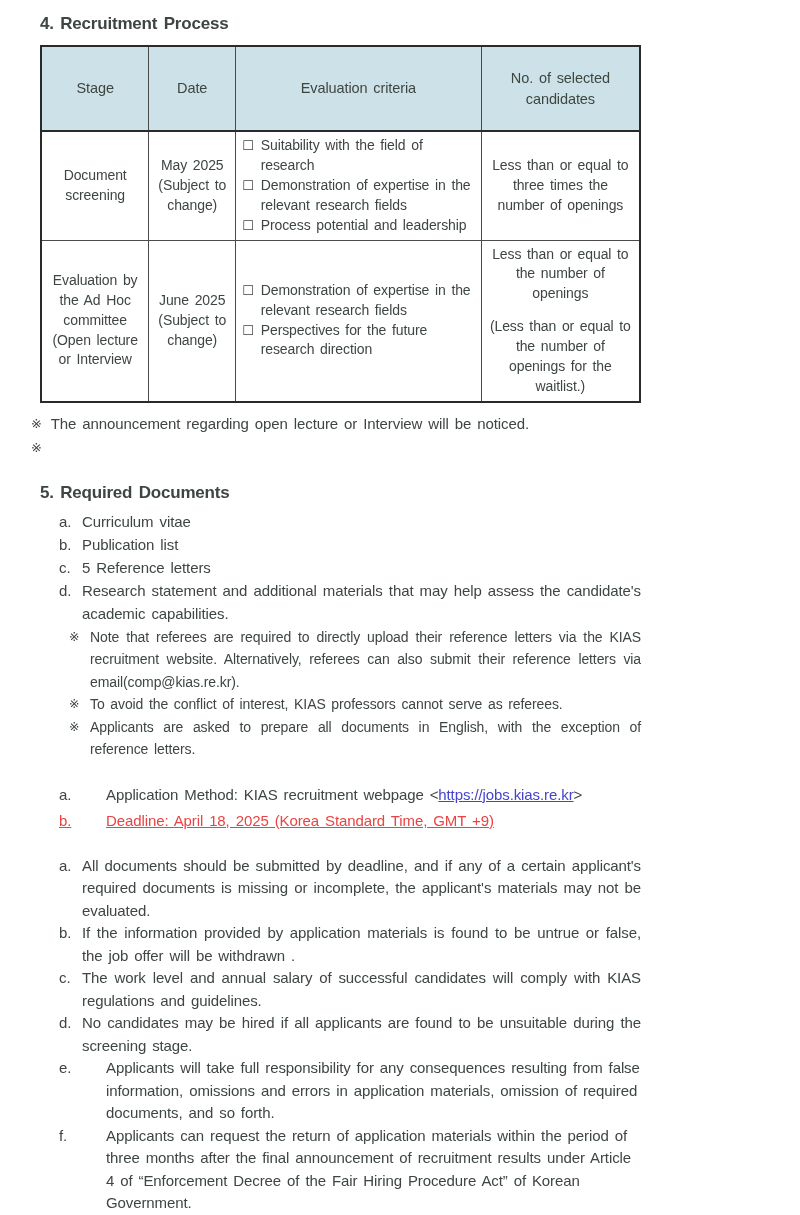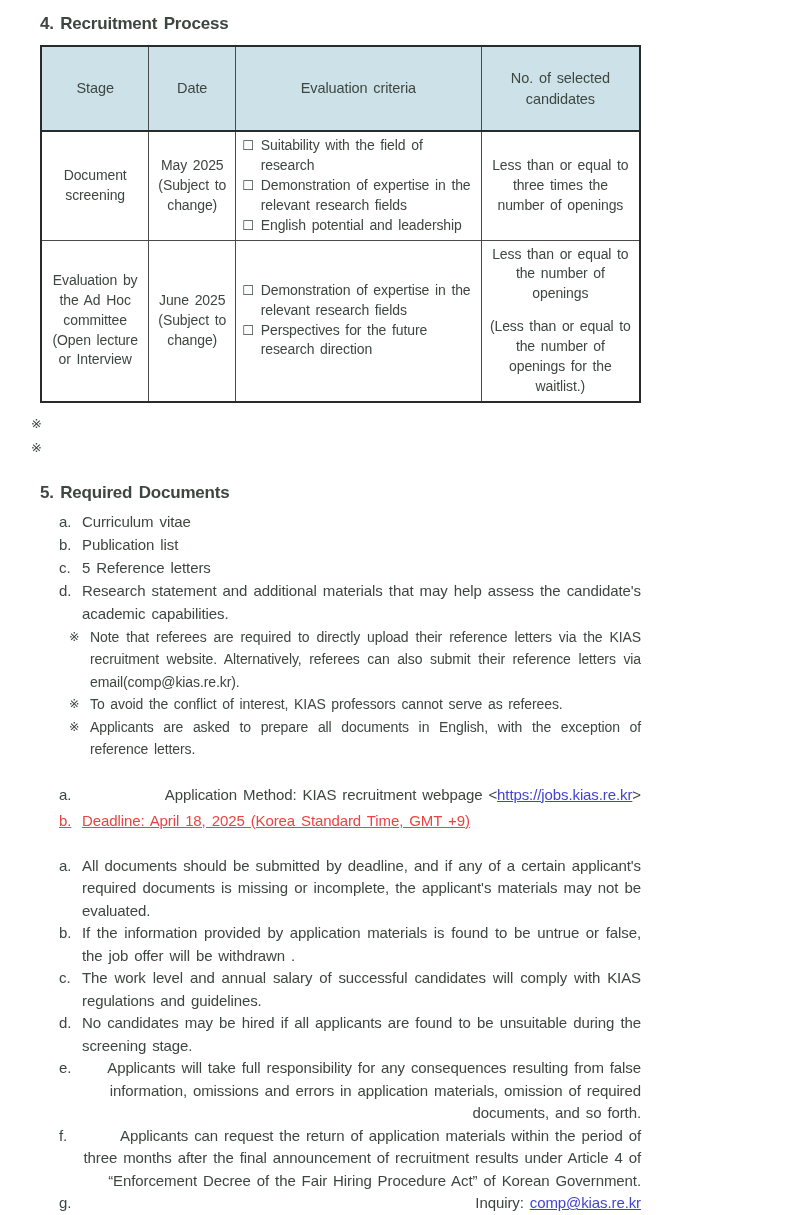--- a/index.html
+++ b/index.html
@@ -43,21 +43,21 @@
   
   .tnotes{ margin-top:9px; margin-left:-9px; }
   .note-line{ display:flex; gap:9px; font-size:15px; line-height:24px; }
   .note-line .mark{ font-family:"DejaVu Sans",sans-serif; font-size:13px; line-height:24px; }
 
   
   .sec{ margin-top:21px; }
   .items{ margin-top:5px; }
   .li{ display:grid; grid-template-columns:23px 1fr; padding-left:19px; font-size:15px; line-height:23px; }
   .li .txt{ text-align:justify; }
-  .li.noj .txt{ text-align:right; }
+  .li.noj .txt{ text-align:left;margin-left:24px; }
 
   
   .subnotes{ padding-left:29px; margin-top:1px; }
   .subnote{ display:grid; grid-template-columns:21px 1fr; font-size:14px; line-height:22.5px; }
   .subnote .mark{ font-family:"DejaVu Sans",sans-serif; font-size:12.5px; }
   .subnote .txt{ text-align:justify; }
 
   
   .s6 .li{ line-height:26px; }
   a.link{ color:var(--link_blue,#4343cf); text-decoration:underline; cursor:pointer; }
@@ -107,21 +107,21 @@
               <span>Suitability with the field of research</span>
             </div>
 
             <div class="crit-item">
               <span class="box">☐</span>
               <span>Demonstration of expertise in the relevant research fields</span>
             </div>
 
             <div class="crit-item">
               <span class="box">☐</span>
-              <span>English potential and leadership</span>
+              <span>Process potential and leadership</span>
             </div>
           </td>
         <td class="center cand">
 
         <p>Less than or equal to three times the number of openings</p>
           </td>
       </tr>
       <tr>
         <td class="center">Evaluation by the Ad Hoc committee (Open lecture or Interview</td>
         <td class="center">June 2025 (Subject to change)</td>
@@ -143,20 +143,21 @@
             <p>(Less than or equal to the number of openings for the waitlist.)</p>
           </td>
       </tr>
     </tbody>
   </table>
 
   <div class="tnotes">
 
       <div class="note-line">
         <span class="mark">※</span>
+        <span>The announcement regarding open lecture or Interview will be noticed.</span>
       </div>
 
       <div class="note-line">
         <span class="mark">※</span>
       </div>
     </div>
 
   <div class="sec">
     <div class="section-title">5. Required Documents</div>
     <div class="items">

